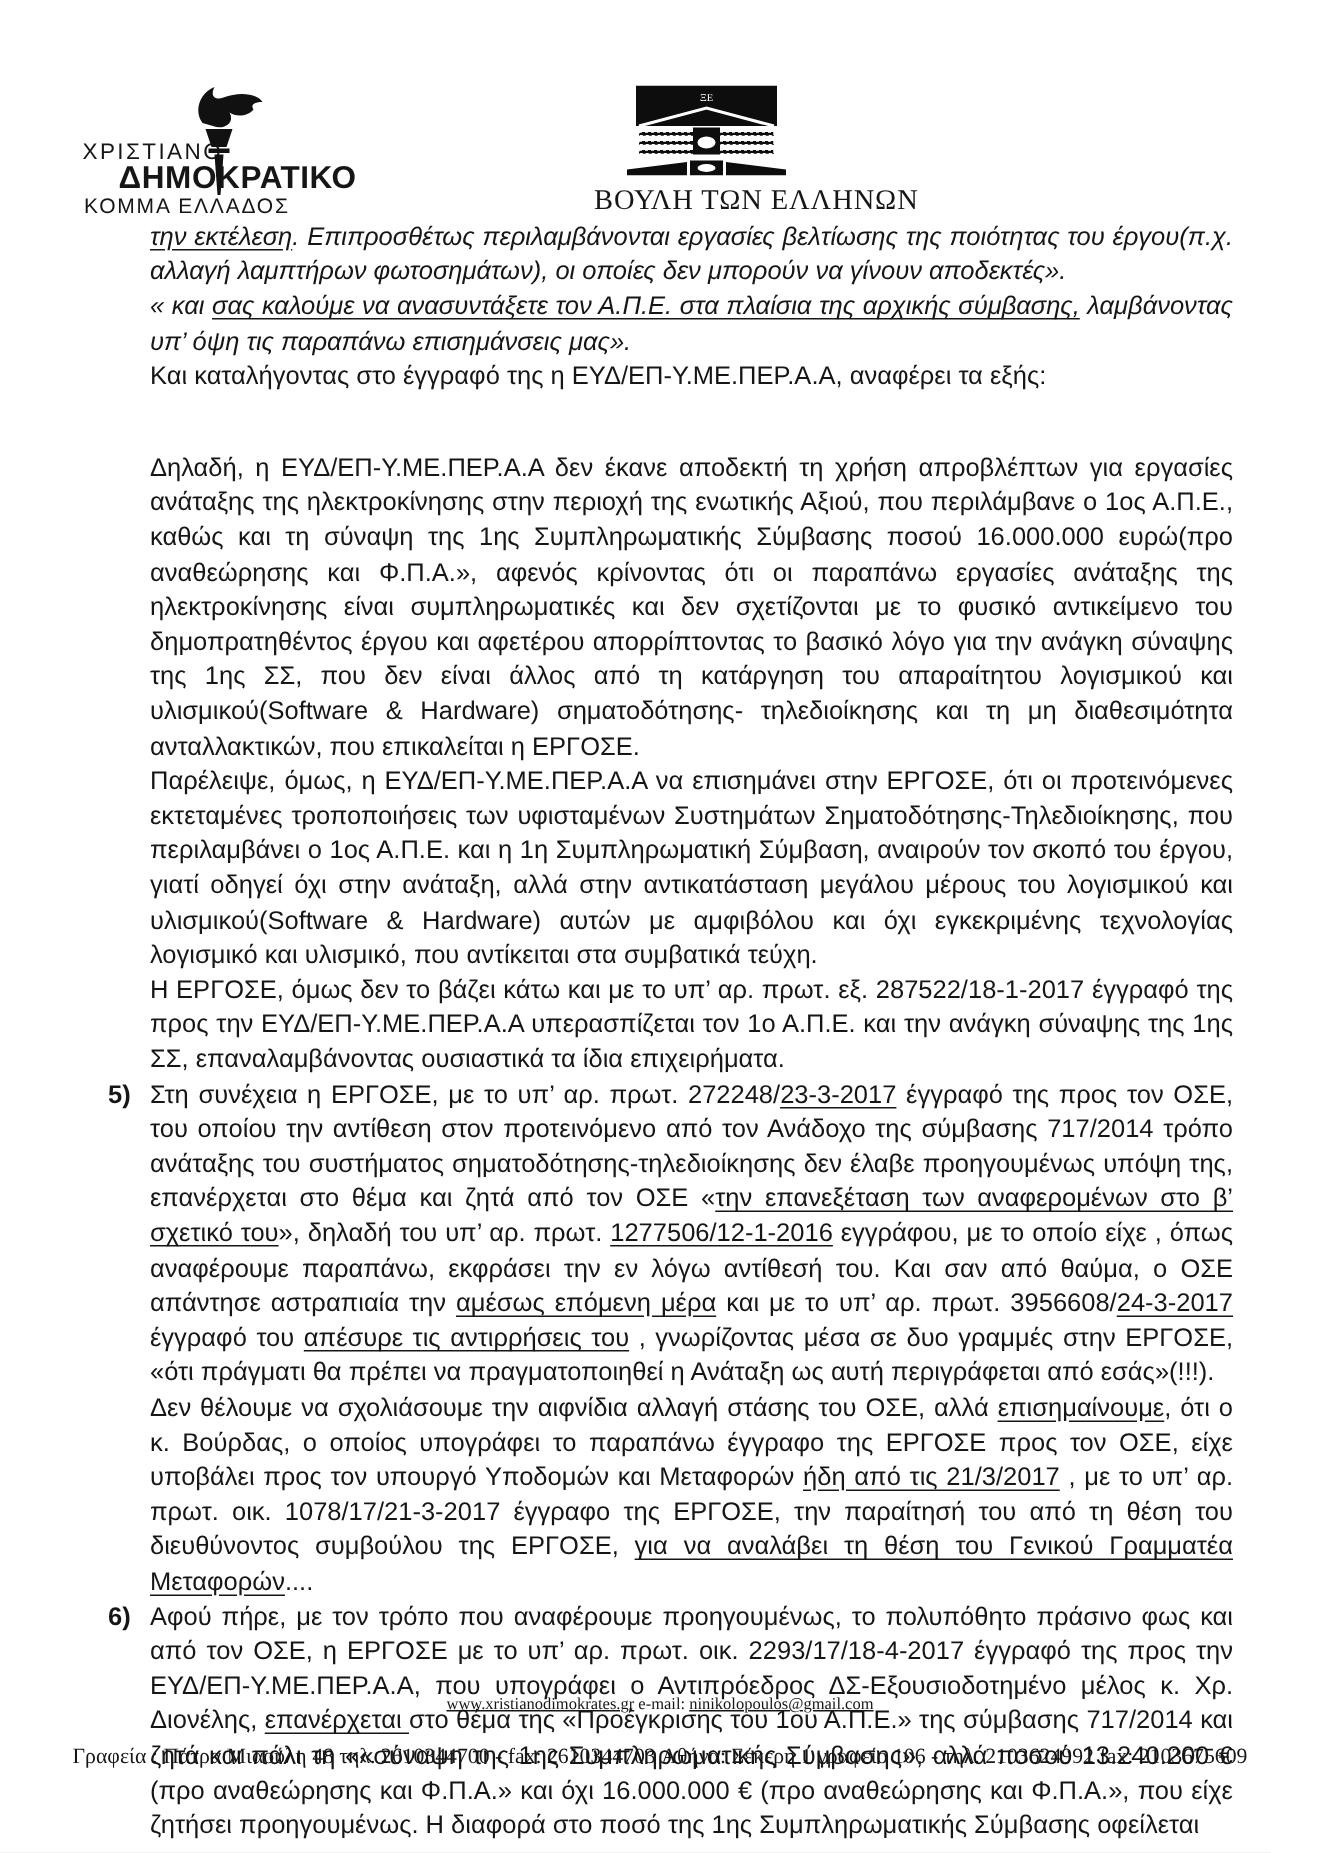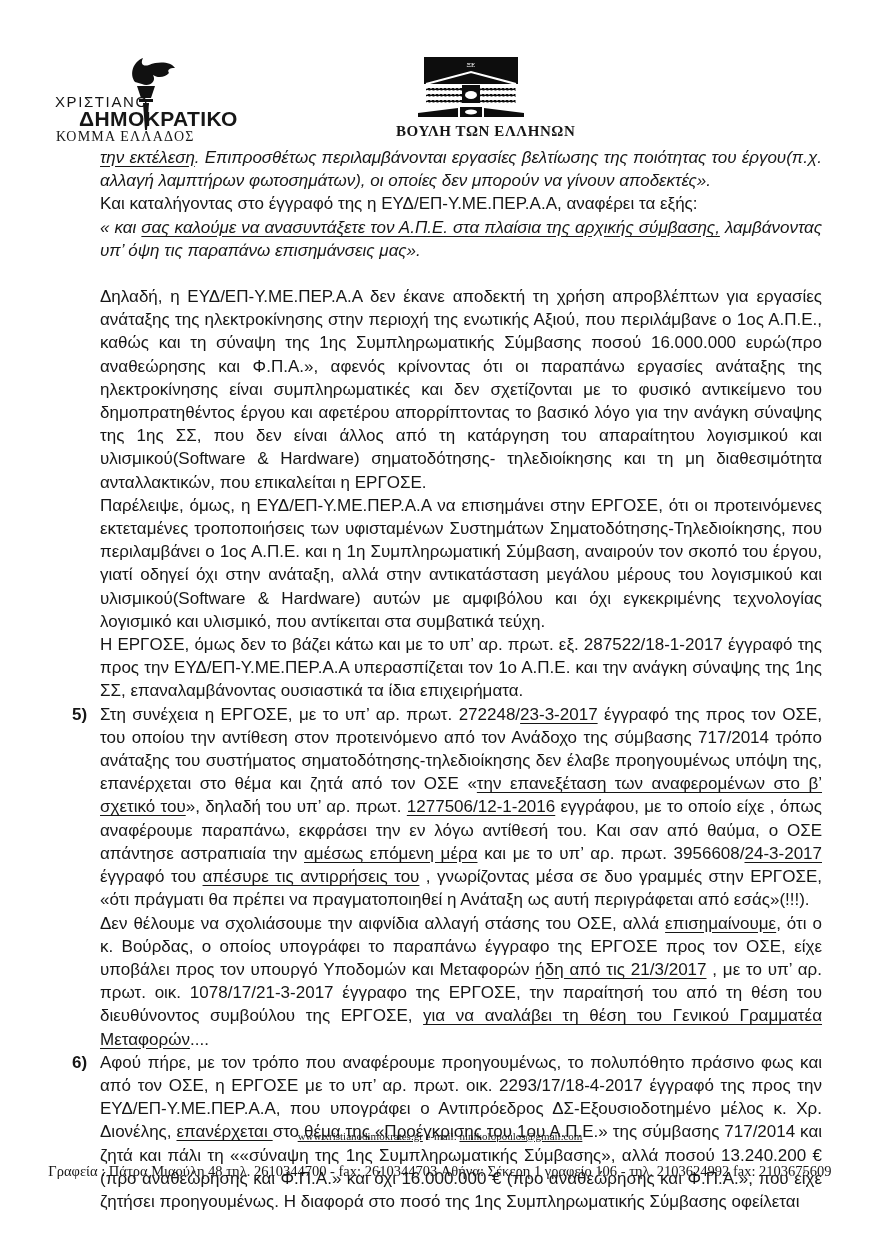--- a/index.html
+++ b/index.html
@@ -9,35 +9,35 @@
     margin:0 auto;
     background:#ffffff;
     font-family:"Liberation Sans",sans-serif;
     color:#161616;
     overflow:hidden;
   }
   
   .party-logo{position:absolute;left:55px;top:60px;width:210px;height:85px;}
   .party-line1{position:absolute;top:33px;left:0;font-size:15px;letter-spacing:1.6px;font-weight:400;}
   .party-line2{position:absolute;top:47px;left:0;font-size:21px;font-weight:800;letter-spacing:0.4px;margin-left:24px;}
-  .party-line3{position:absolute;top:69px;left:1px;font-size:14px;letter-spacing:1.2px;font-family:Liberation Serif, serif;}
+  .party-line3{position:absolute;top:69px;left:1px;font-size:14px;letter-spacing:1.2px;}
   .torch{position:absolute;left:60px;top:-4px;width:62px;height:74px;}
   .parliament-logo{position:absolute;left:396px;top:57px;width:150px;text-align:right;}
   .parliament-svg{display:block;margin:0 auto;width:106px;height:60px;}
   .parliament-caption{
-    margin-top:6px;font-family:"Liberation Serif",serif;font-size:15px;
-    font-weight:700;letter-spacing:0.6px;white-space:nowrap;
+    margin-top:6px;font-family:"Liberation Serif",serif;font-size:19px;
+    font-weight:400;letter-spacing:0.6px;white-space:nowrap;
   }
   
   .doc-body{
     position:absolute;left:100px;right:58px;top:146px;
     font-size:17px;line-height:23.2px;text-align:justify;
   }
   .block{position:relative;margin:0;}
-  .block.gap{margin-top:23px;}
+  .block.gap{margin-top:38px;}
   .block.italic{font-style:italic;}
   .num{position:absolute;left:-28px;font-weight:bold;}
   .u{text-decoration:underline;text-underline-offset:2.5px;}
   .i{font-style:italic;margin-top:44px;}
   
   .footer-site{
     position:absolute;top:1130px;left:0;right:0;text-align:center;
     font-family:"Liberation Serif",serif;font-size:11px;
   }
   .footer-site .link{text-decoration:underline;}
@@ -81,22 +81,22 @@
       <polygon fill="#0d0d0d" points="0,60 0,56 40,51 40,60"></polygon>
       <rect x="42" y="50" width="22" height="10" fill="#0d0d0d"></rect>
       <ellipse cx="53" cy="55" rx="6" ry="2.6" fill="#ffffff"></ellipse>
       <polygon fill="#0d0d0d" points="66,51 106,56 106,60 66,60"></polygon>
     </svg>
     <div class="parliament-caption">ΒΟΥΛΗ ΤΩΝ ΕΛΛΗΝΩΝ</div>
   </div>
 
   <div class="doc-body">
     <p class="block italic"><span class="u i">την εκτέλεση</span><span class="i">. Επιπροσθέτως περιλαμβάνονται εργασίες βελτίωσης της ποιότητας του έργου(π.χ. αλλαγή λαμπτήρων φωτοσημάτων), οι οποίες δεν μπορούν να γίνουν αποδεκτές».</span></p>
+    <p class="block italic"><span class="i">« και </span><span class="u i">σας καλούμε να ανασυντάξετε τον Α.Π.Ε. στα πλαίσια της αρχικής σύμβασης,</span><span class="i"> λαμβάνοντας υπ’ όψη τις παραπάνω επισημάνσεις μας».</span></p>
     <p class="block"><span>Και καταλήγοντας στο έγγραφό της η ΕΥΔ/ΕΠ-Υ.ΜΕ.ΠΕΡ.Α.Α, αναφέρει τα εξής:</span></p>
-    <p class="block italic"><span class="i">« και </span><span class="u i">σας καλούμε να ανασυντάξετε τον Α.Π.Ε. στα πλαίσια της αρχικής σύμβασης,</span><span class="i"> λαμβάνοντας υπ’ όψη τις παραπάνω επισημάνσεις μας».</span></p>
     <p class="block gap"><span>Δηλαδή, η ΕΥΔ/ΕΠ-Υ.ΜΕ.ΠΕΡ.Α.Α δεν έκανε αποδεκτή τη χρήση απροβλέπτων για εργασίες ανάταξης της ηλεκτροκίνησης στην περιοχή της ενωτικής Αξιού, που περιλάμβανε ο 1ος Α.Π.Ε., καθώς και τη σύναψη της 1ης Συμπληρωματικής Σύμβασης ποσού 16.000.000 ευρώ(προ αναθεώρησης και Φ.Π.Α.», αφενός κρίνοντας ότι οι παραπάνω εργασίες ανάταξης της ηλεκτροκίνησης είναι συμπληρωματικές και δεν σχετίζονται με το φυσικό αντικείμενο του δημοπρατηθέντος έργου και αφετέρου απορρίπτοντας το βασικό λόγο για την ανάγκη σύναψης της 1ης ΣΣ, που δεν είναι άλλος από τη κατάργηση του απαραίτητου λογισμικού και υλισμικού(Software &amp; Hardware) σηματοδότησης- τηλεδιοίκησης και τη μη διαθεσιμότητα ανταλλακτικών, που επικαλείται η ΕΡΓΟΣΕ.</span></p>
     <p class="block"><span>Παρέλειψε, όμως, η ΕΥΔ/ΕΠ-Υ.ΜΕ.ΠΕΡ.Α.Α να επισημάνει στην ΕΡΓΟΣΕ, ότι οι προτεινόμενες εκτεταμένες τροποποιήσεις των υφισταμένων Συστημάτων Σηματοδότησης-Τηλεδιοίκησης, που περιλαμβάνει ο 1ος Α.Π.Ε. και η 1η Συμπληρωματική Σύμβαση, αναιρούν τον σκοπό του έργου, γιατί οδηγεί όχι στην ανάταξη, αλλά στην αντικατάσταση μεγάλου μέρους του λογισμικού και υλισμικού(Software &amp; Hardware)  αυτών με  αμφιβόλου και όχι εγκεκριμένης τεχνολογίας λογισμικό και υλισμικό, που αντίκειται στα συμβατικά τεύχη.</span></p>
     <p class="block"><span>Η ΕΡΓΟΣΕ, όμως δεν το βάζει κάτω και με το υπ’ αρ. πρωτ. εξ. 287522/18-1-2017 έγγραφό της προς την ΕΥΔ/ΕΠ-Υ.ΜΕ.ΠΕΡ.Α.Α υπερασπίζεται τον 1ο Α.Π.Ε. και την ανάγκη σύναψης της 1ης ΣΣ, επαναλαμβάνοντας ουσιαστικά τα ίδια επιχειρήματα.</span></p>
     <p class="block"><span class="num">5)</span><span><span>Στη συνέχεια η ΕΡΓΟΣΕ, με το υπ’ αρ. πρωτ. 272248/</span><span class="u">23-3-2017</span><span> έγγραφό  της προς τον ΟΣΕ, του οποίου την αντίθεση στον προτεινόμενο από τον Ανάδοχο της σύμβασης 717/2014 τρόπο ανάταξης του συστήματος σηματοδότησης-τηλεδιοίκησης  δεν έλαβε προηγουμένως υπόψη της, επανέρχεται στο θέμα και ζητά από τον ΟΣΕ «</span><span class="u">την επανεξέταση των αναφερομένων στο β’ σχετικό του</span><span>», δηλαδή του υπ’ αρ. πρωτ. </span><span class="u">1277506/12-1-2016</span><span>  εγγράφου, με το οποίο είχε , όπως αναφέρουμε παραπάνω,  εκφράσει την εν λόγω αντίθεσή του. Και σαν από θαύμα, ο ΟΣΕ απάντησε αστραπιαία την </span><span class="u">αμέσως επόμενη μέρα</span><span> και με το υπ’ αρ. πρωτ. 3956608/</span><span class="u">24-3-2017</span><span> έγγραφό του </span><span class="u">απέσυρε τις αντιρρήσεις του</span><span> , γνωρίζοντας μέσα σε δυο γραμμές στην ΕΡΓΟΣΕ, «ότι πράγματι θα πρέπει να πραγματοποιηθεί η Ανάταξη ως αυτή περιγράφεται από εσάς»(!!!).</span></span></p>
     <p class="block"><span>Δεν θέλουμε να σχολιάσουμε την αιφνίδια αλλαγή στάσης του ΟΣΕ, αλλά </span><span class="u">επισημαίνουμε</span><span>, ότι ο κ. Βούρδας, ο οποίος υπογράφει το παραπάνω έγγραφο της ΕΡΓΟΣΕ προς τον ΟΣΕ, είχε υποβάλει προς τον υπουργό Υποδομών και Μεταφορών </span><span class="u">ήδη από τις 21/3/2017</span><span> , με το υπ’ αρ. πρωτ. οικ. 1078/17/21-3-2017 έγγραφο της ΕΡΓΟΣΕ, την παραίτησή του από τη θέση του διευθύνοντος συμβούλου της ΕΡΓΟΣΕ, </span><span class="u">για να αναλάβει τη θέση του Γενικού Γραμματέα Μεταφορών</span><span>....</span></p>
     <p class="block"><span class="num">6)</span><span><span>Αφού πήρε, με τον τρόπο που αναφέρουμε προηγουμένως, το πολυπόθητο πράσινο φως και από τον ΟΣΕ, η ΕΡΓΟΣΕ με το  υπ’ αρ. πρωτ. οικ. 2293/17/18-4-2017 έγγραφό της προς την ΕΥΔ/ΕΠ-Υ.ΜΕ.ΠΕΡ.Α.Α, που υπογράφει ο Αντιπρόεδρος ΔΣ-Εξουσιοδοτημένο μέλος κ. Χρ. Διονέλης,  </span><span class="u">επανέρχεται </span><span>στο θέμα  της «Προέγκρισης του 1ου Α.Π.Ε.» της σύμβασης 717/2014 και ζητά και πάλι τη ««σύναψη της 1ης Συμπληρωματικής Σύμβασης», αλλά ποσού 13.240.200 € (προ αναθεώρησης και Φ.Π.Α.» και όχι 16.000.000 € (προ αναθεώρησης και Φ.Π.Α.», που είχε ζητήσει προηγουμένως. Η διαφορά στο ποσό της 1ης Συμπληρωματικής Σύμβασης οφείλεται</span></span></p>
   </div>
 
   <div class="footer-site">
     <span class="link">www.xristianodimokrates.gr</span><span> e-mail: </span><span class="link">ninikolopoulos@gmail.com</span>

